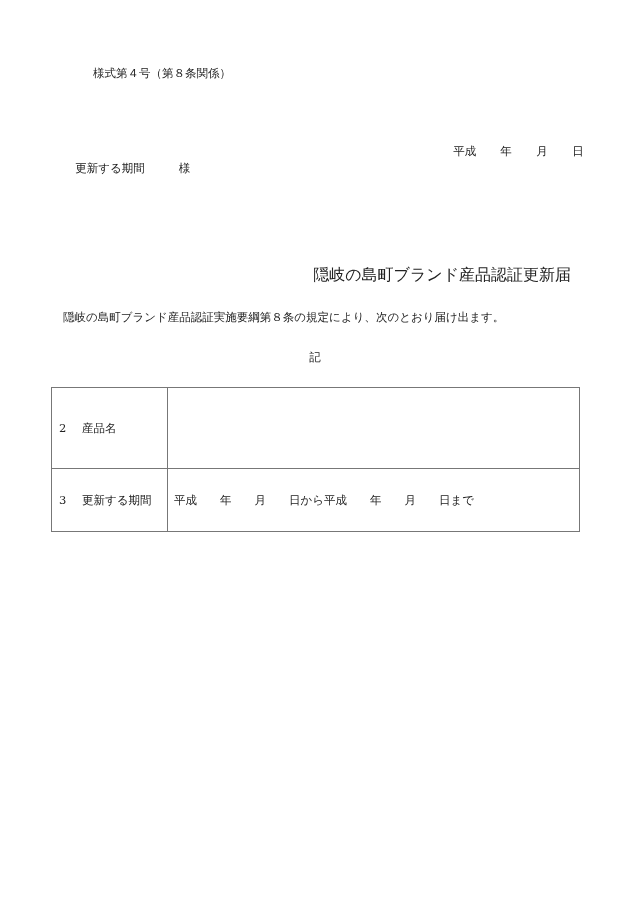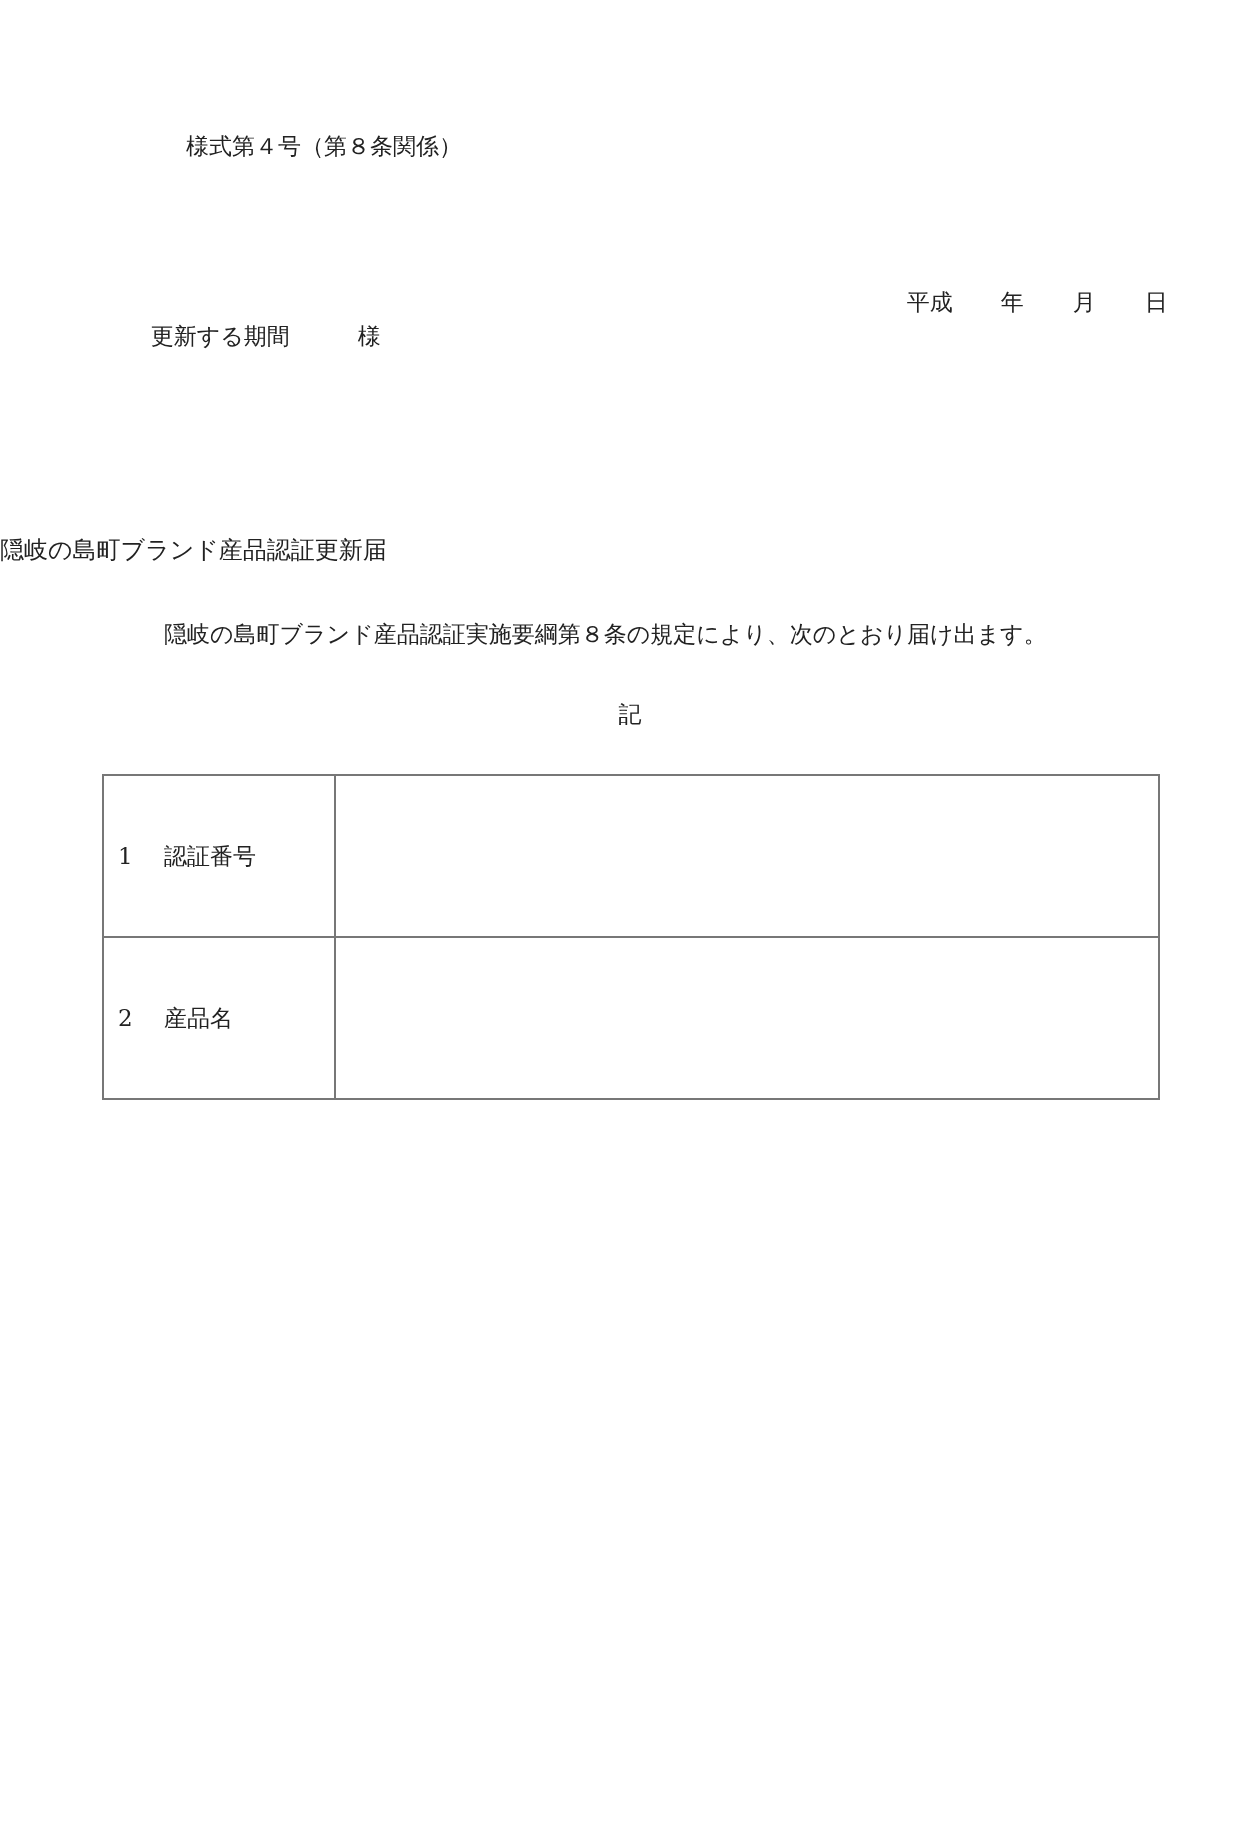--- a/index.html
+++ b/index.html
@@ -24,23 +24,23 @@
   #date-line span { display: inline-block; margin-top: 24px; }
 
   #addressee { left: 68px; top: 147px; }
   #addressee .sama { display: inline-block; margin-left: 34px; }
 
   #applicant { left: 344px; top: 187px; }
   .app-row { height: 20.5px; line-height: 14px; position: relative; }
   .app-prefix { display: inline-block; width: 52px; }
   .app-label { display: inline-block; }
 
-  #doc-title { left: 0; width: 571px; text-align: left; top: 268px; font-size: 12px; }
+  #doc-title { left: 0; width: 571px; text-align: right; top: 268px; font-size: 16px; }
 
-  #body-text { left: 82px; top: 310px; }
+  #body-text { left: 63px; top: 310px; }
 
   #ki { left: 0; width: 630px; text-align: center; top: 350px; }
 
   #form-table {
     position: absolute;
     left: 51px;
     top: 387px;
     width: 529px;
     border-collapse: collapse;
     table-layout: fixed;
@@ -75,22 +75,22 @@
 </div>
 
 <div class="abs" id="doc-title">隠岐の島町ブランド産品認証更新届</div>
 
 <div class="abs" id="body-text">隠岐の島町ブランド産品認証実施要綱第８条の規定により、次のとおり届け出ます。</div>
 
 <div class="abs" id="ki">記</div>
 
 <table id="form-table">
   <tbody>
-      <tr class="row-h1">
-    <td class="label-cell"><span class="num">1</span><span>認証番号</span></td>
-    <td class="value-cell"></td>
-  </tr>
   <tr class="row-h2">
     <td class="label-cell"><span class="num">2</span><span>産品名</span></td>
     <td class="value-cell"></td>
+  </tr>
+  <tr class="row-h3">
+    <td class="label-cell"><span class="num">3</span><span>更新する期間</span></td>
+    <td class="value-cell">平成　　年　　月　　日から平成　　年　　月　　日まで</td>
   </tr>
 </tbody>
   </table>
 
 </body></html>

